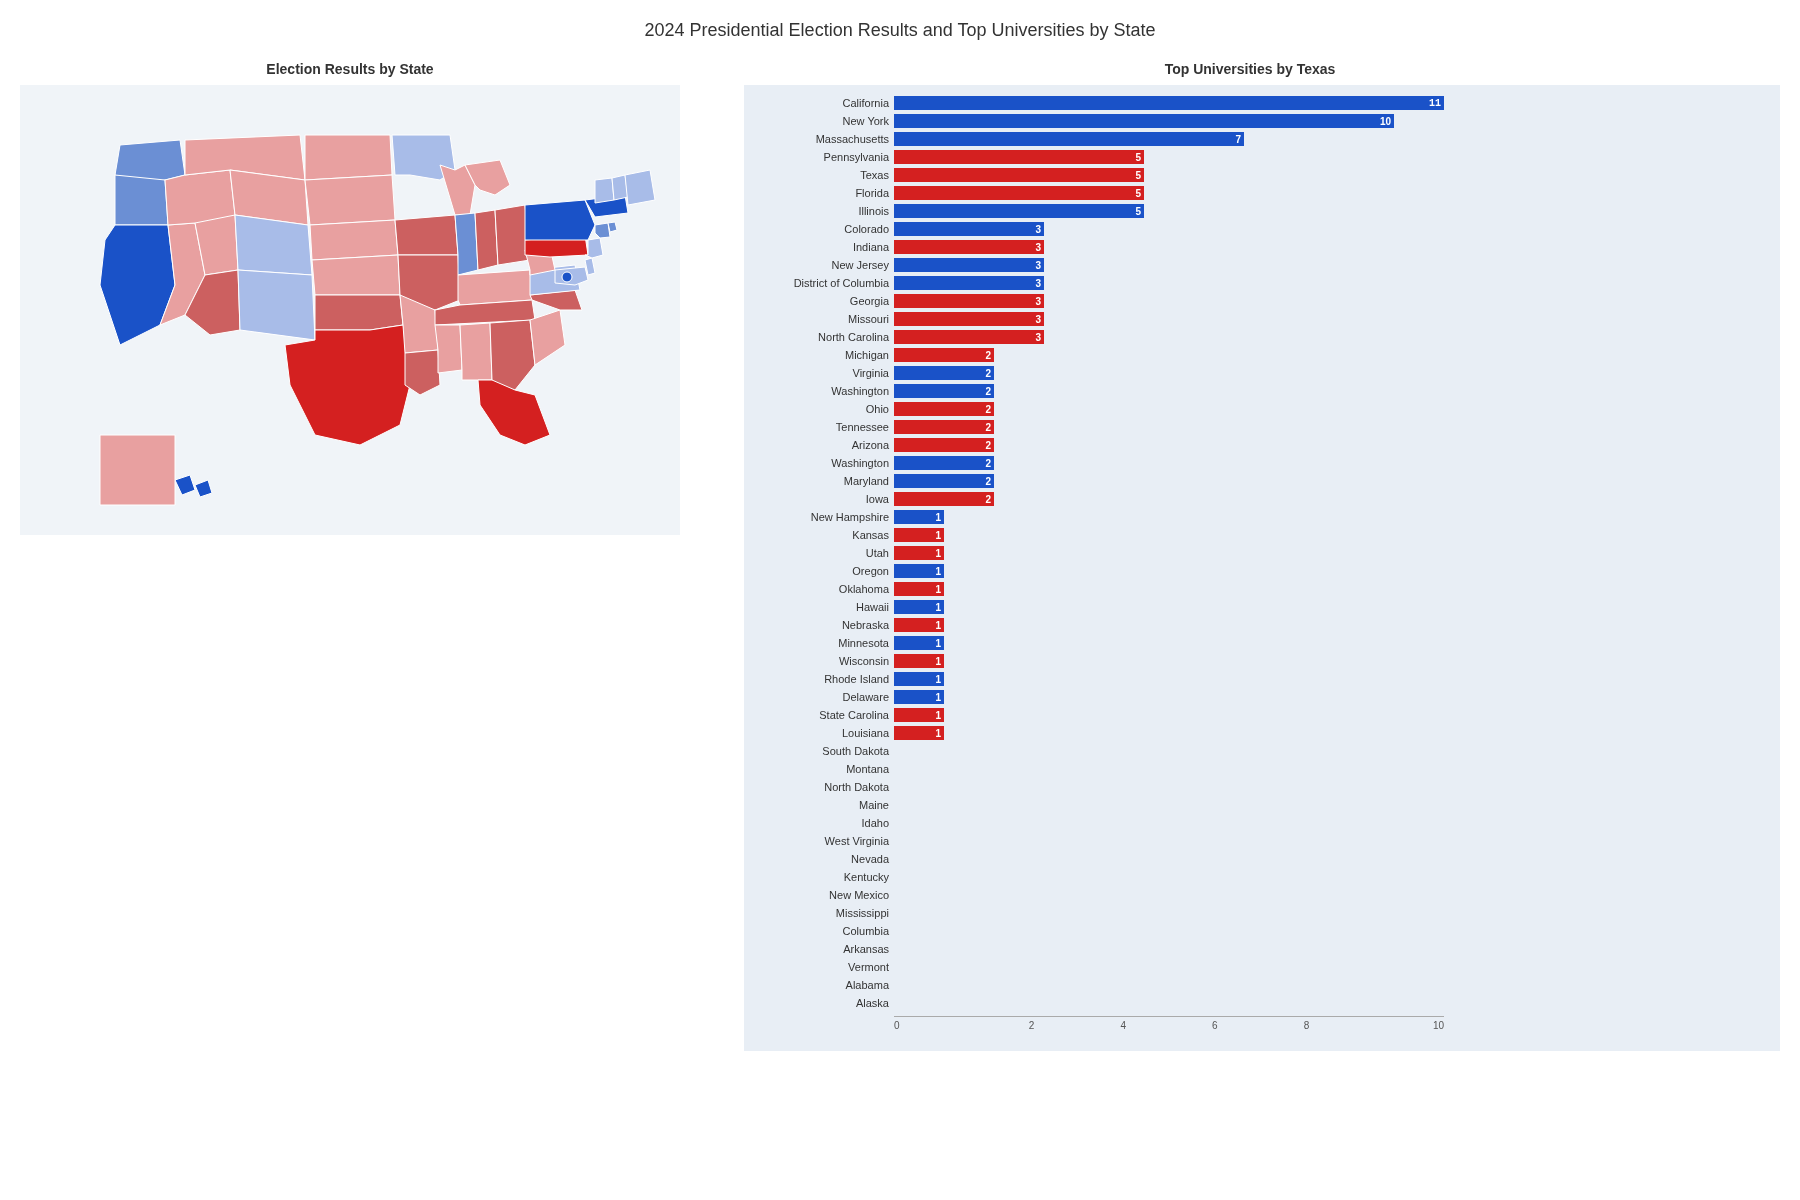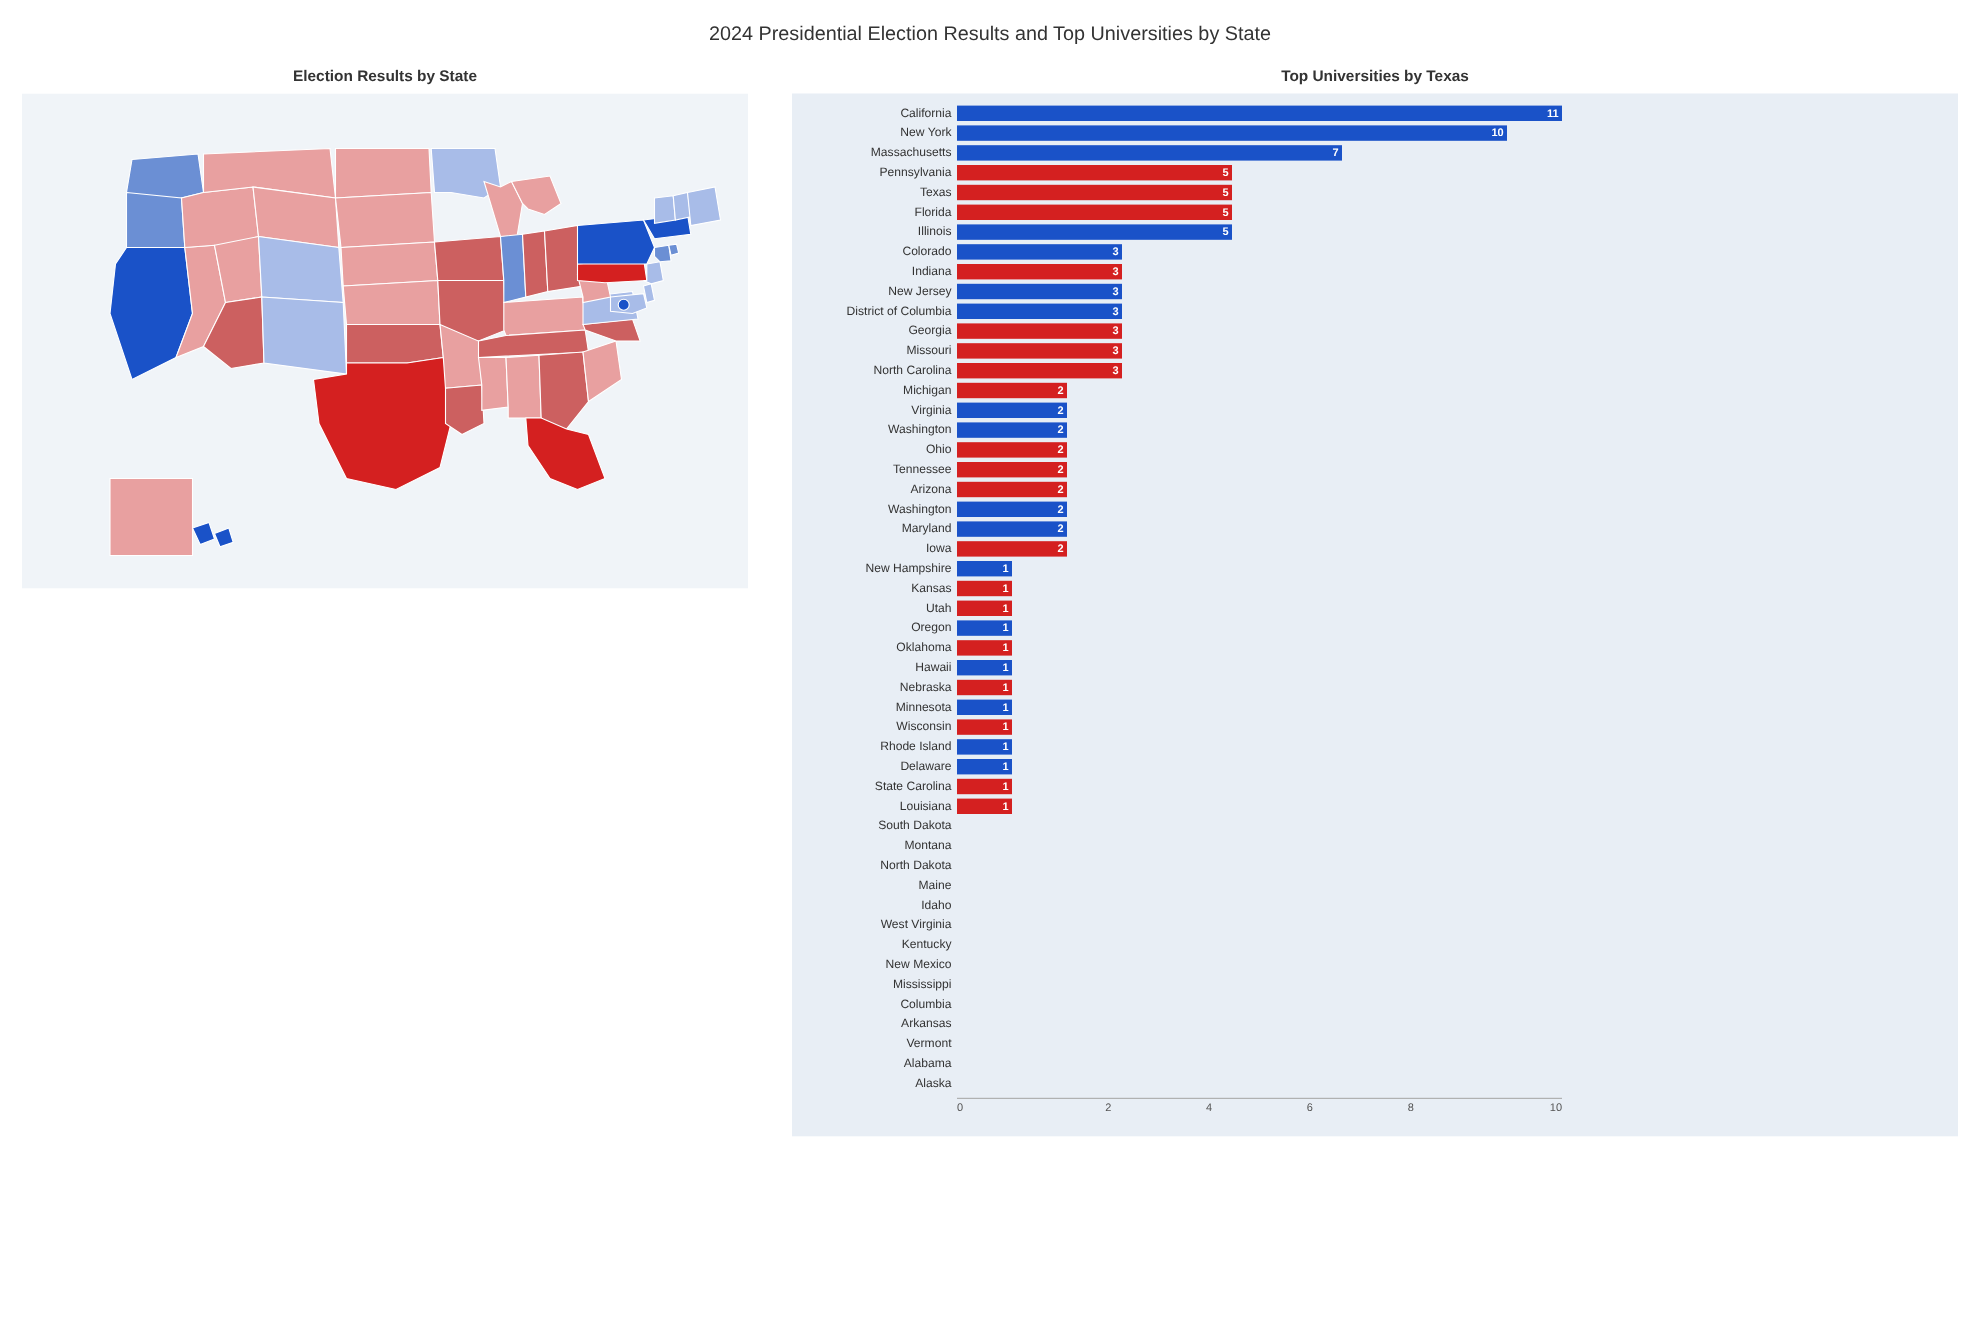--- a/index.html
+++ b/index.html
@@ -41,20 +41,21 @@
     .map-container {
       width: 660px;
       height: 450px;
       position: relative;
     }
     
     .chart-wrapper {
       background: #e8eef5;
       padding: 10px 10px 20px 10px;
       position: relative;
+      margin-left: 24px;
     }
     .chart-inner {
       position: relative;
     }
     .bar-row {
       display: flex;
       align-items: center;
       margin-bottom: 2px;
       height: 16px;
     }
@@ -237,21 +238,21 @@
   </div>
 
   <div class="right-panel">
     <div class="panel-title">Top Universities by Texas</div>
     <div class="chart-wrapper">
       <div class="chart-inner" id="bar-chart">
 
       <div class="bar-row">
             <div class="bar-label">California</div>
             <div class="bar-track" style="width: 550px;">
-              <div class="bar-fill bar-blue" style="width: 550px;">11</div>
+              <div class="bar-fill bar-blue" style="width: 550px; font-family: Liberation Mono, monospace;">11</div>
             </div>
           </div>
           <div class="bar-row">
             <div class="bar-label">New York</div>
             <div class="bar-track" style="width: 550px;">
               <div class="bar-fill bar-blue" style="width: 500px;">10</div>
             </div>
           </div>
           <div class="bar-row">
             <div class="bar-label">Massachusetts</div>
@@ -472,20 +473,24 @@
           <div class="bar-row">
             <div class="bar-label">Maine</div>
             <div class="bar-track" style="width: 550px;"></div>
           </div>
           <div class="bar-row">
             <div class="bar-label">Idaho</div>
             <div class="bar-track" style="width: 550px;"></div>
           </div>
           <div class="bar-row">
             <div class="bar-label">West Virginia</div>
+            <div class="bar-track" style="width: 550px;"></div>
+          </div>
+          <div class="bar-row">
+            <div class="bar-label">Nevada</div>
             <div class="bar-track" style="width: 550px;"></div>
           </div>
           <div class="bar-row">
             <div class="bar-label">Kentucky</div>
             <div class="bar-track" style="width: 550px;"></div>
           </div>
           <div class="bar-row">
             <div class="bar-label">New Mexico</div>
             <div class="bar-track" style="width: 550px;"></div>
           </div>

